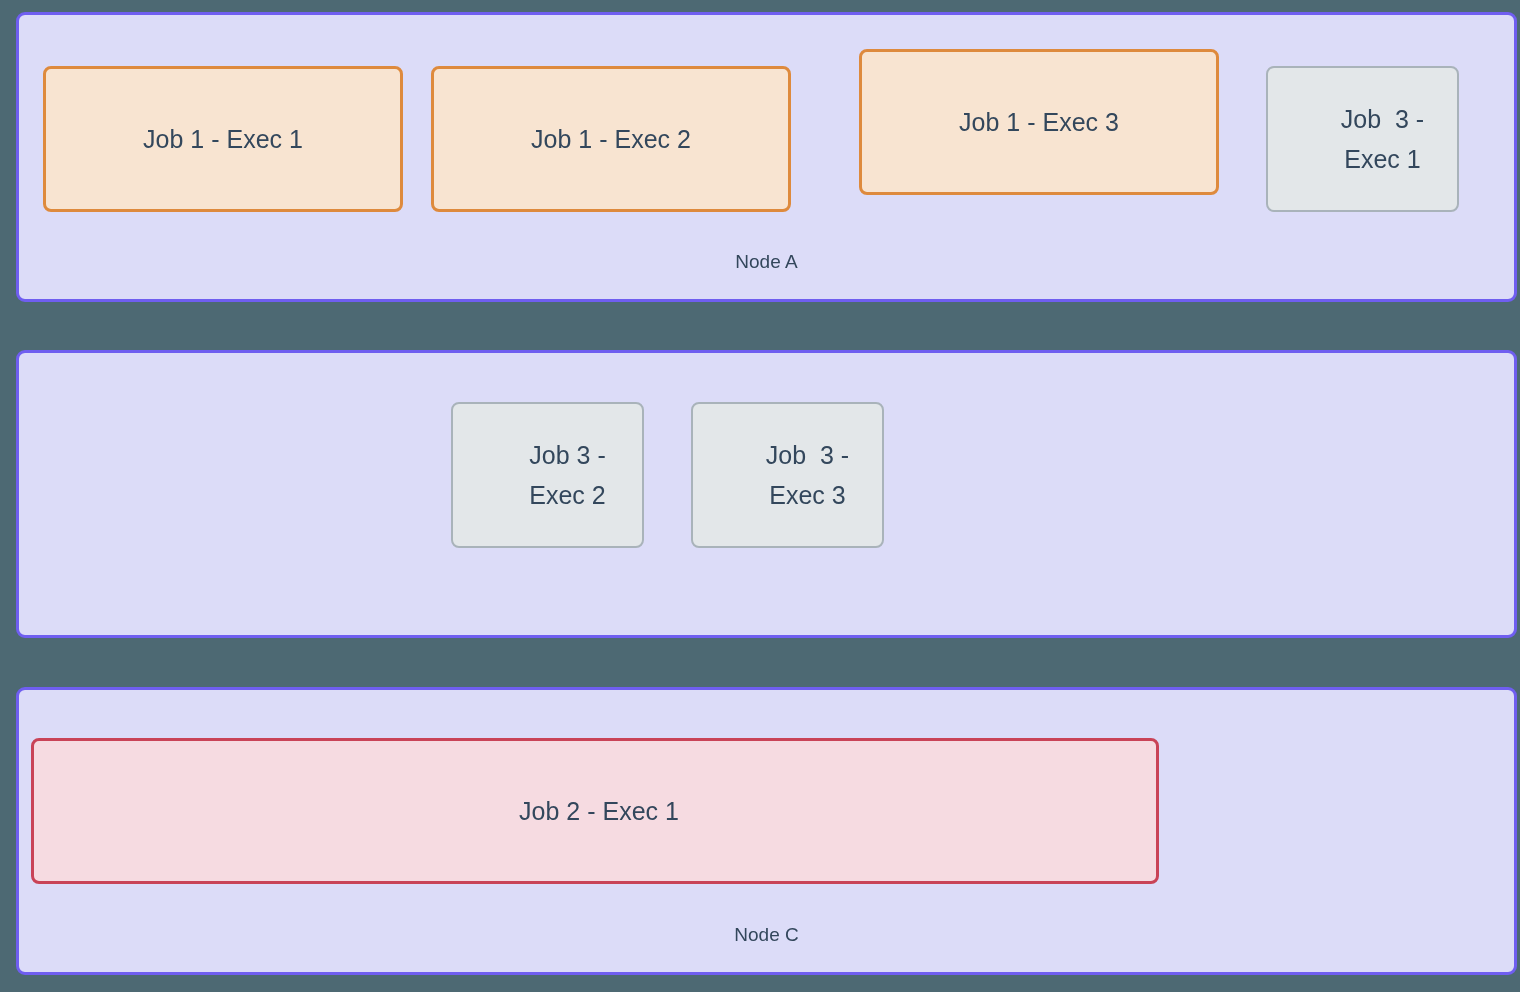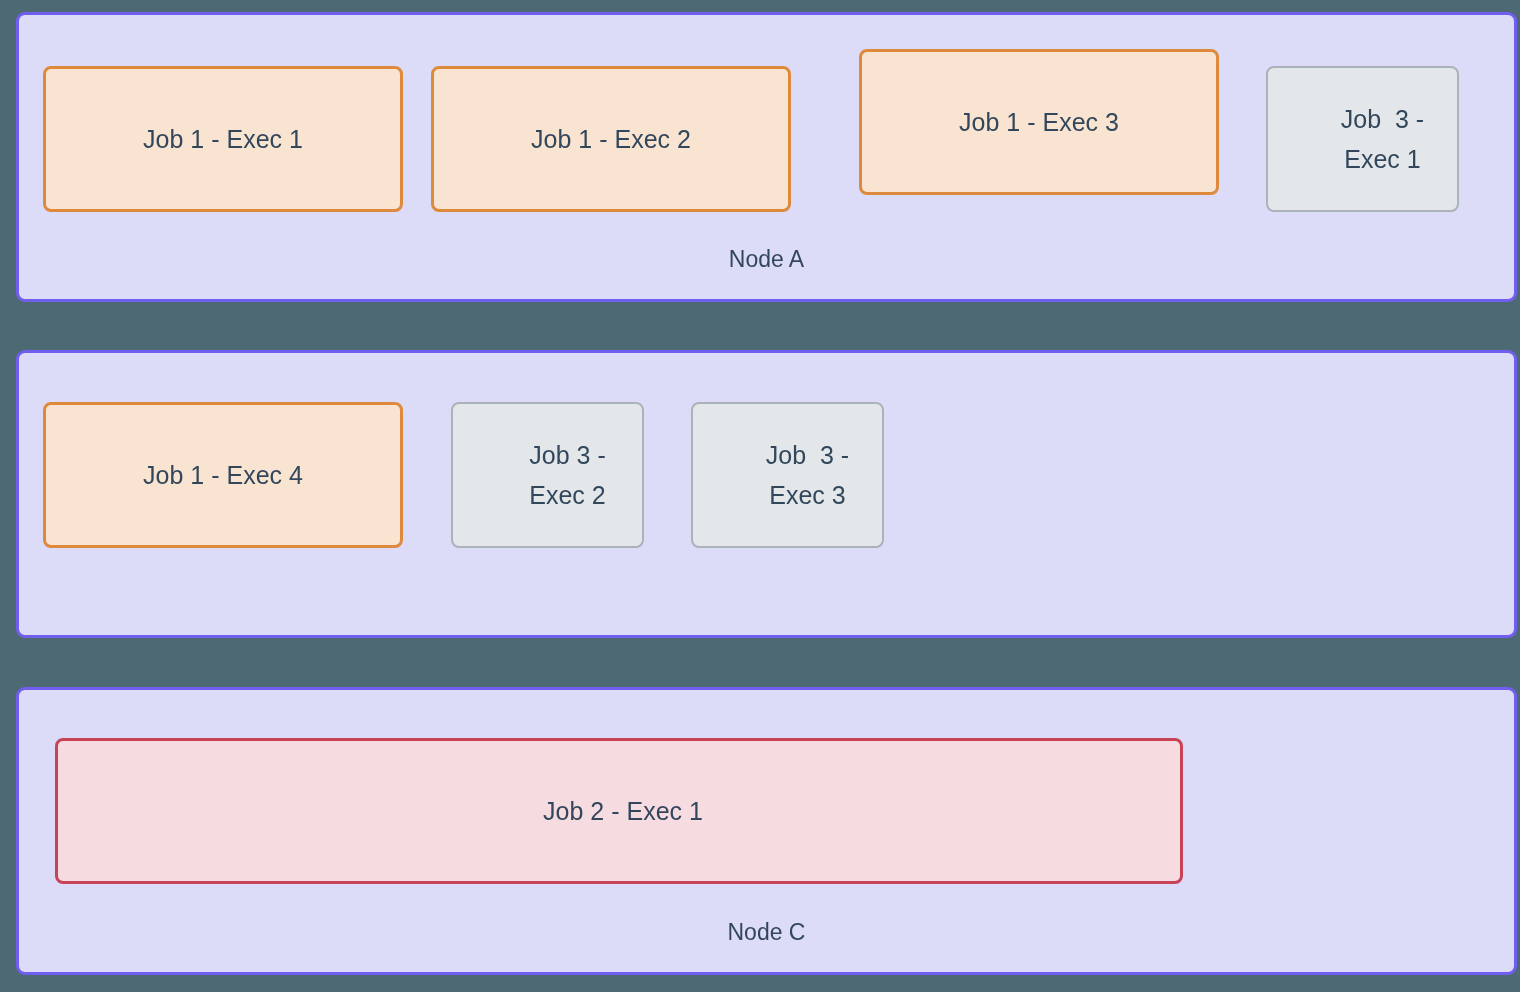--- a/index.html
+++ b/index.html
@@ -59,29 +59,29 @@
   
   .a1{left:24px;top:51px;}
   .a2{left:412px;top:51px;}
   .a3{left:840px;top:34px;}
   .a4{left:1247px;top:51px;}
   
   .b1{left:24px;top:49px;}
   .b2{left:432px;top:49px;}
   .b3{left:672px;top:49px;}
   
-  .c1{left:36px;top:48px;padding-left:8px;}
+  .c1{left:12px;top:48px;padding-left:8px;}
 
   .node-label{
     position:absolute;
     left:0;
     right:0;
     bottom:26px;
     text-align:center;
-    font-size:23px;
+    font-size:19px;
   }
 </style>
 </head>
 <body>
 
 <div>
 
   <section class="node" id="node-a">
     <div class="exec job1 wide a1">
       <span>Job 1 - Exec 1</span>
@@ -93,23 +93,20 @@
       <span>Job 1 - Exec 3</span>
     </div>
     <div class="exec job3 small a4">
       <span>Job  3 -
 Exec 1</span>
     </div>
     <div class="node-label">Node A</div>
   </section>
 
   <section class="node" id="node-b">
-    <div class="exec job1 wide b1">
-      <span>Job 1 - Exec 4</span>
-    </div>
     <div class="exec job3 small b2">
       <span>Job 3 -
 Exec 2</span>
     </div>
     <div class="exec job3 small b3">
       <span>Job  3 -
 Exec 3</span>
     </div>
   </section>
 

